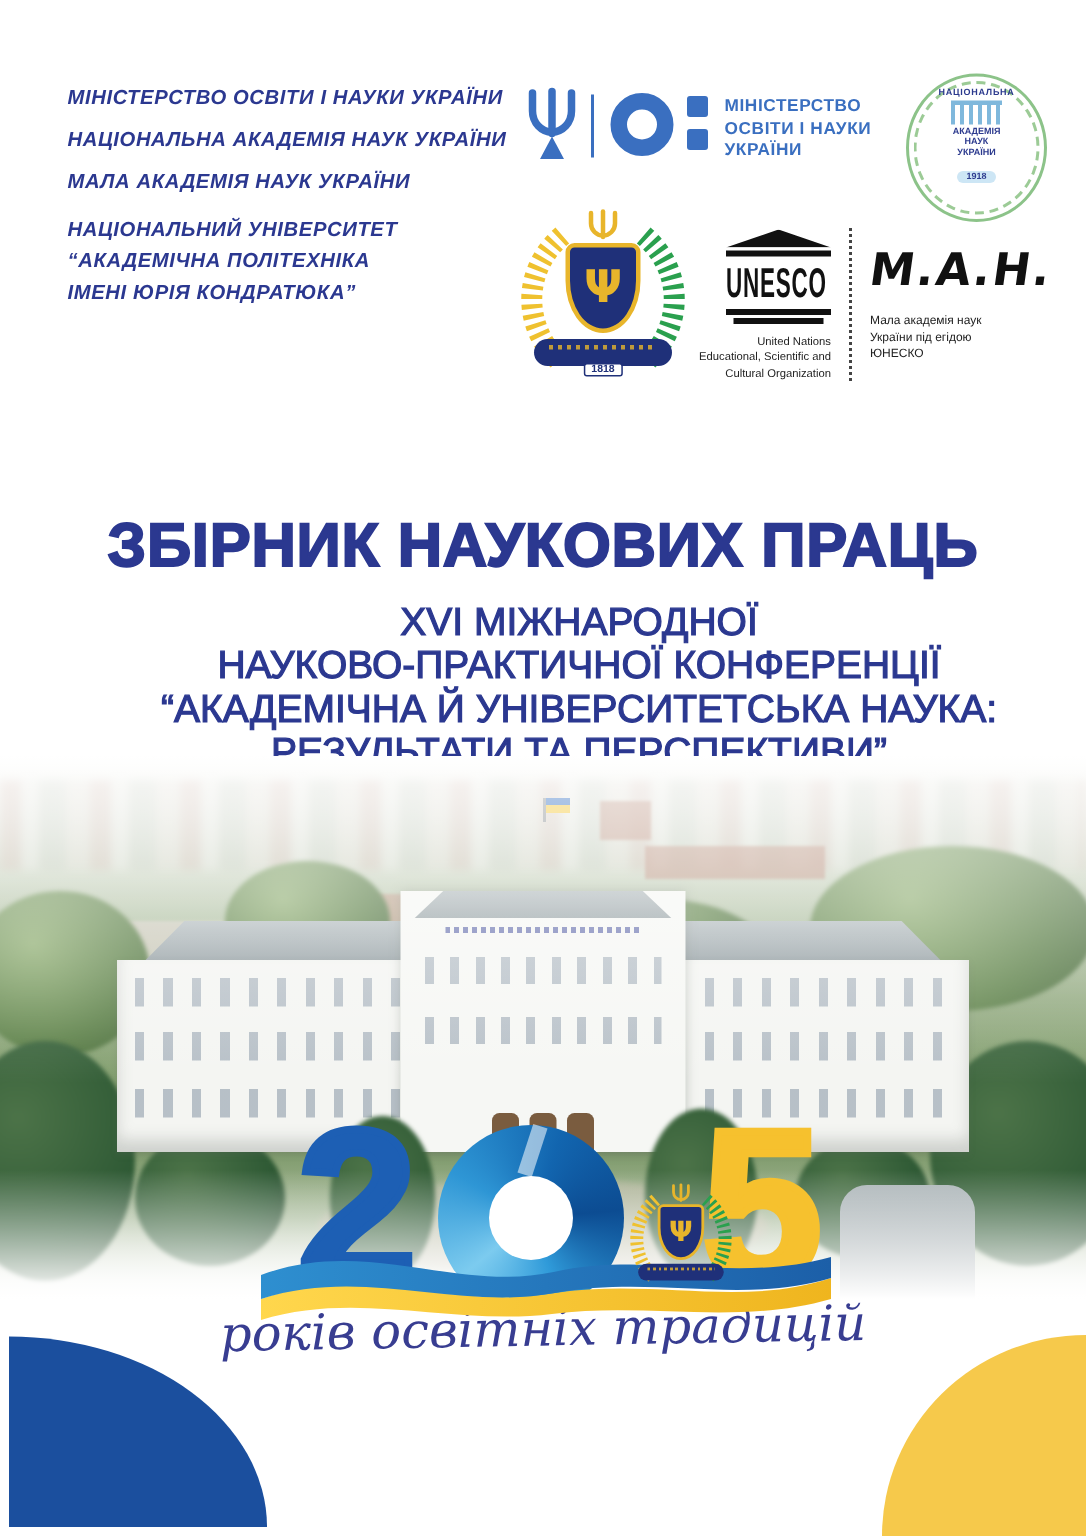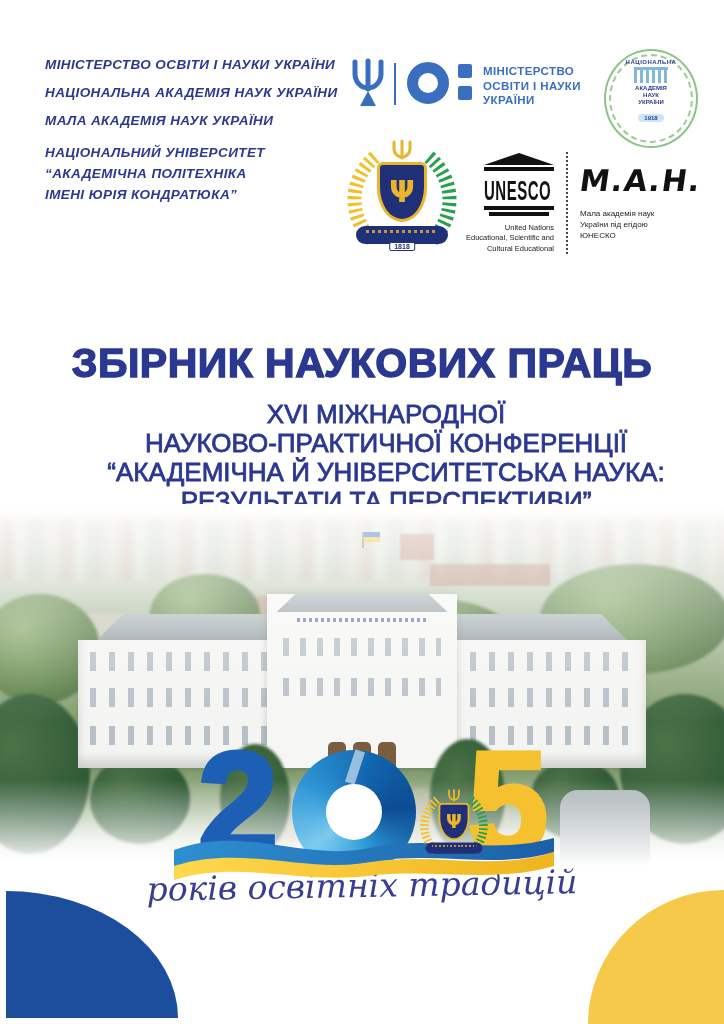--- a/index.html
+++ b/index.html
@@ -217,21 +217,21 @@
 
   <div class="unesco">
     <div class="u-roof"></div>
     <div class="u-bar"></div>
     <div class="u-wordbox"><span class="u-word">UNESCO</span></div>
     <div class="u-base1"></div>
     <div class="u-base2"></div>
     <div class="u-cap">
       <div>United Nations</div>
       <div>Educational, Scientific and</div>
-      <div>Cultural Educational</div>
+      <div>Cultural Organization</div>
     </div>
   </div>
 
   <div class="dotted-div"></div>
 
   <div class="man">
     <div class="man-logo">М.А.Н.</div>
     <div class="man-cap">
       <div>Мала академія наук</div>
       <div>України під егідою</div>

